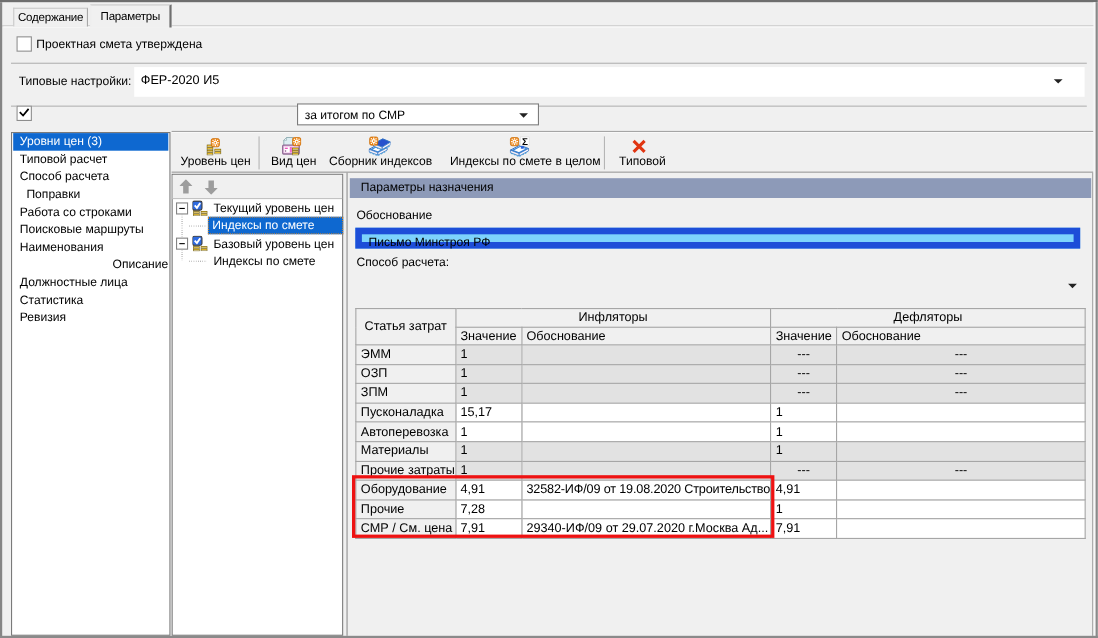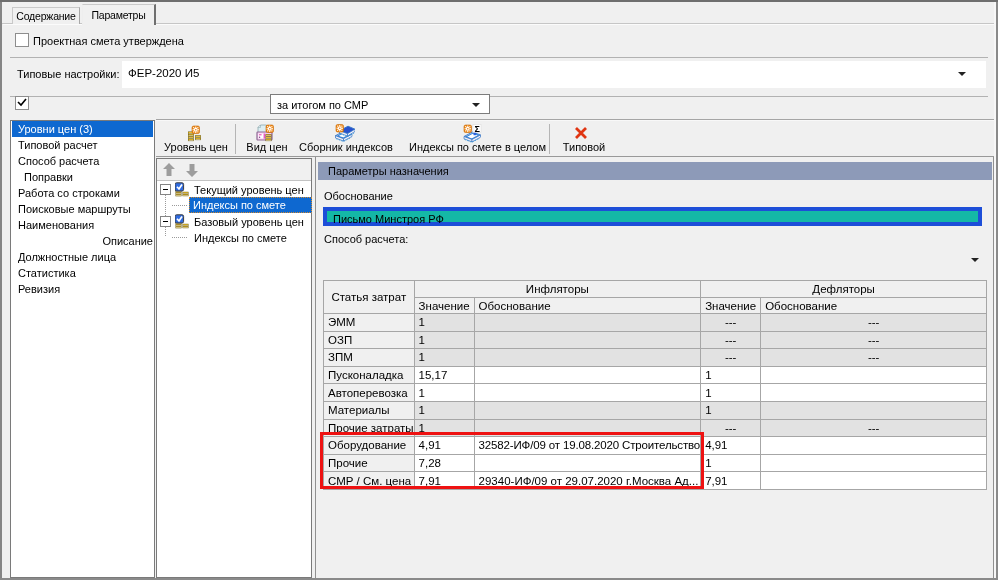--- a/index.html
+++ b/index.html
@@ -53,21 +53,21 @@
 #treebar{left:157px;top:159px;width:154px;height:21px;background:#f0f0f0;border-bottom:1px solid #c3c3c3;}
 .titem{position:absolute;white-space:nowrap;height:15px;line-height:15px;}
 #tsel{left:189px;top:197px;width:123px;height:16px;background:#0e68d0;border:1px dotted #d08830;color:#fff;line-height:14px;padding-left:3px;box-sizing:border-box;}
 .ebox{position:absolute;width:11px;height:11px;background:#fff;border:1px solid #848484;box-sizing:border-box;}
 .ebox:after{content:"";position:absolute;left:2px;top:4px;width:5px;height:1px;background:#000;}
 .dotv{position:absolute;width:1px;background-image:linear-gradient(#9a9a9a 50%,transparent 50%);background-size:1px 2px;}
 .doth{position:absolute;height:1px;background-image:linear-gradient(90deg,#9a9a9a 50%,transparent 50%);background-size:2px 1px;}
 
 
 #rphdr{left:318px;top:162px;width:674px;height:18px;background:#8d9ab8;color:#000;line-height:18px;padding-left:10px;box-sizing:border-box;}
-#fld1{left:323px;top:207px;width:659px;height:19px;background:#14b8a6;border:4px solid #1d4ed8;line-height:17px;padding-left:6px;box-sizing:border-box;}
+#fld1{left:323px;top:207px;width:659px;height:19px;background:#7dd3fc;border:6px solid #1d4ed8;line-height:17px;padding-left:6px;box-sizing:border-box;}
 #fld2{left:323px;top:250px;width:662px;height:20px;background:#fff;border:1px solid #7c7c7c;line-height:18px;padding-left:6px;box-sizing:border-box;}
 
 
 table{border-collapse:collapse;table-layout:fixed;}
 #tbl{left:323px;top:280px;}
 #tbl td{border:1px solid #a6a6a6;padding:0 0 0 4px;overflow:hidden;white-space:nowrap;font-size:11.5px;}
 #tbl .h{text-align:center;padding:0;background:#f0f0f0;}
 #tbl .c1{background:#f0f0f0;}
 #tbl .g{background:#e2e2e2;}
 #tbl .na{text-align:center;padding:0;background:#e2e2e2;}

